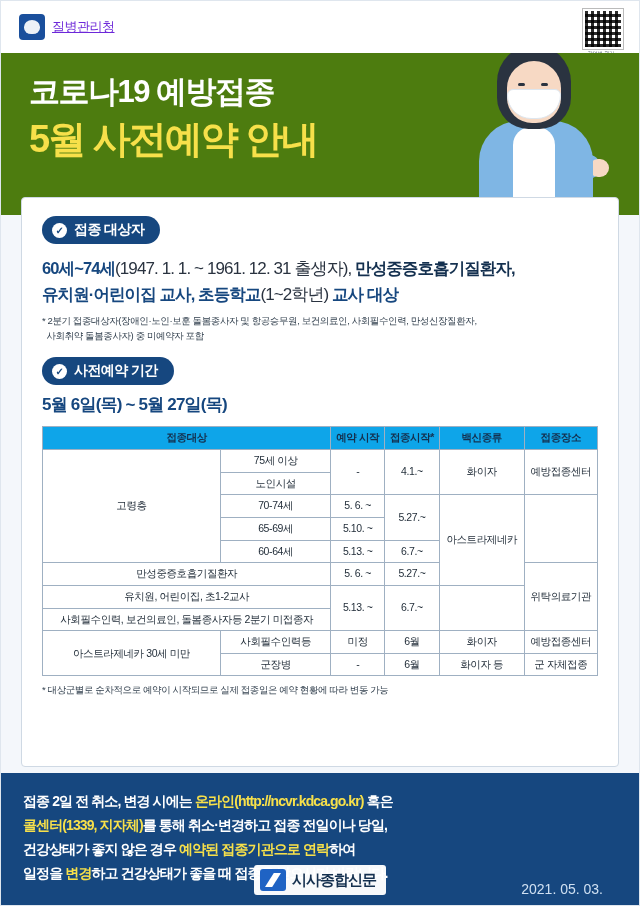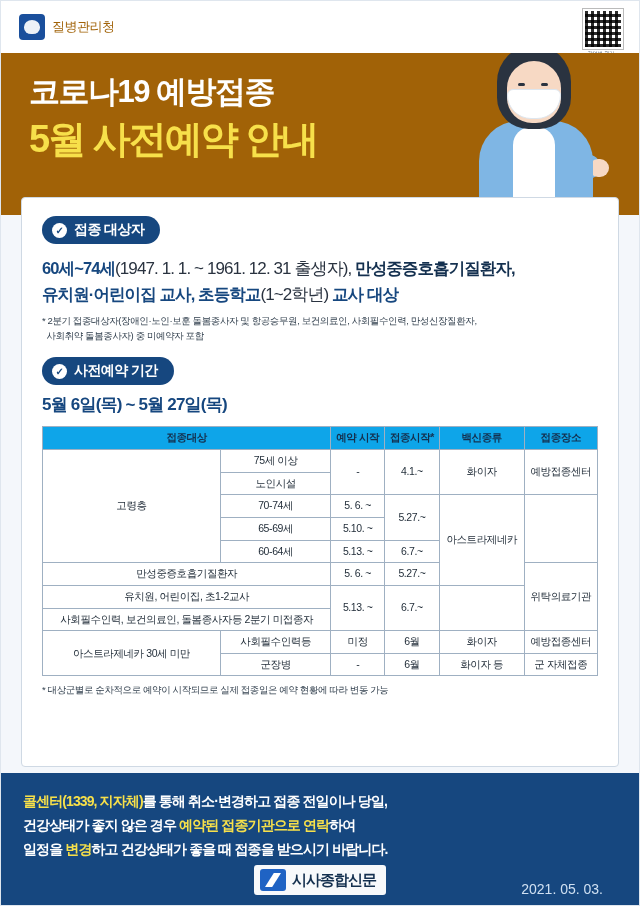--- a/index.html
+++ b/index.html
@@ -32,41 +32,41 @@
     position: relative;
   }
   .kdca-mark::after {
     content: "";
     position: absolute; left: 5px; top: 6px;
     width: 16px; height: 14px;
     border-radius: 50% 50% 45% 45%;
     background: #ffffff;
     opacity: .92;
   }
-  .kdca-text { font-size: 13px; color: #a16207; letter-spacing: -0.5px; }
+  .kdca-text { font-size: 13px; color: #6d28d9; letter-spacing: -0.5px; text-decoration: underline; }
   .qr {
     position: absolute; right: 16px; top: 8px;
     width: 40px; height: 40px;
     background:
       repeating-linear-gradient(0deg, #2b2b2b 0 3px, #fff 3px 6px),
       repeating-linear-gradient(90deg, #2b2b2b 0 3px, #fff 3px 6px);
     background-blend-mode: multiply;
     border: 2px solid #fff;
     outline: 1px solid #bbb;
   }
   .qr-cap {
     position: absolute; right: 12px; top: 49px;
     font-size: 5px; color: #4a5a6a; width: 52px; text-align: center;
     line-height: 1.2;
   }
 
   
   .hero {
     position: relative;
-    background: #a16207;
+    background: #4d7c0f;
     height: 162px;
     padding: 20px 24px 0 28px;
     overflow: hidden;
   }
   .hero h1 {
     color: #ffffff;
     font-size: 31px;
     font-weight: bold;
     letter-spacing: -1.5px;
     line-height: 1.25;
@@ -341,20 +341,23 @@
           <td>군 자체접종</td>
         </tr>
       </tbody>
     </table>
 
     <div class="tfoot-note">* 대상군별로 순차적으로 예약이 시작되므로 실제 접종일은 예약 현황에 따라 변동 가능</div>
   </div>
 
   <div class="band">
     <p>
+      <span>접종 2일 전 취소, 변경 시에는 </span><span class="y">온라인(http://ncvr.kdca.go.kr)</span><span> 혹은</span>
+    </p>
+    <p>
       <span class="y">콜센터(1339, 지자체)</span><span>를 통해 취소·변경하고 접종 전일이나 당일,</span>
     </p>
     <p>
       <span>건강상태가 좋지 않은 경우 </span><span class="y">예약된 접종기관으로 연락</span><span>하여</span>
     </p>
     <p>
       <span>일정을 </span><span class="y">변경</span><span>하고 건강상태가 좋을 때 접종을 받으시기 바랍니다.</span>
     </p>
     <div class="watermark">
       <span class="wm-mark"></span>

